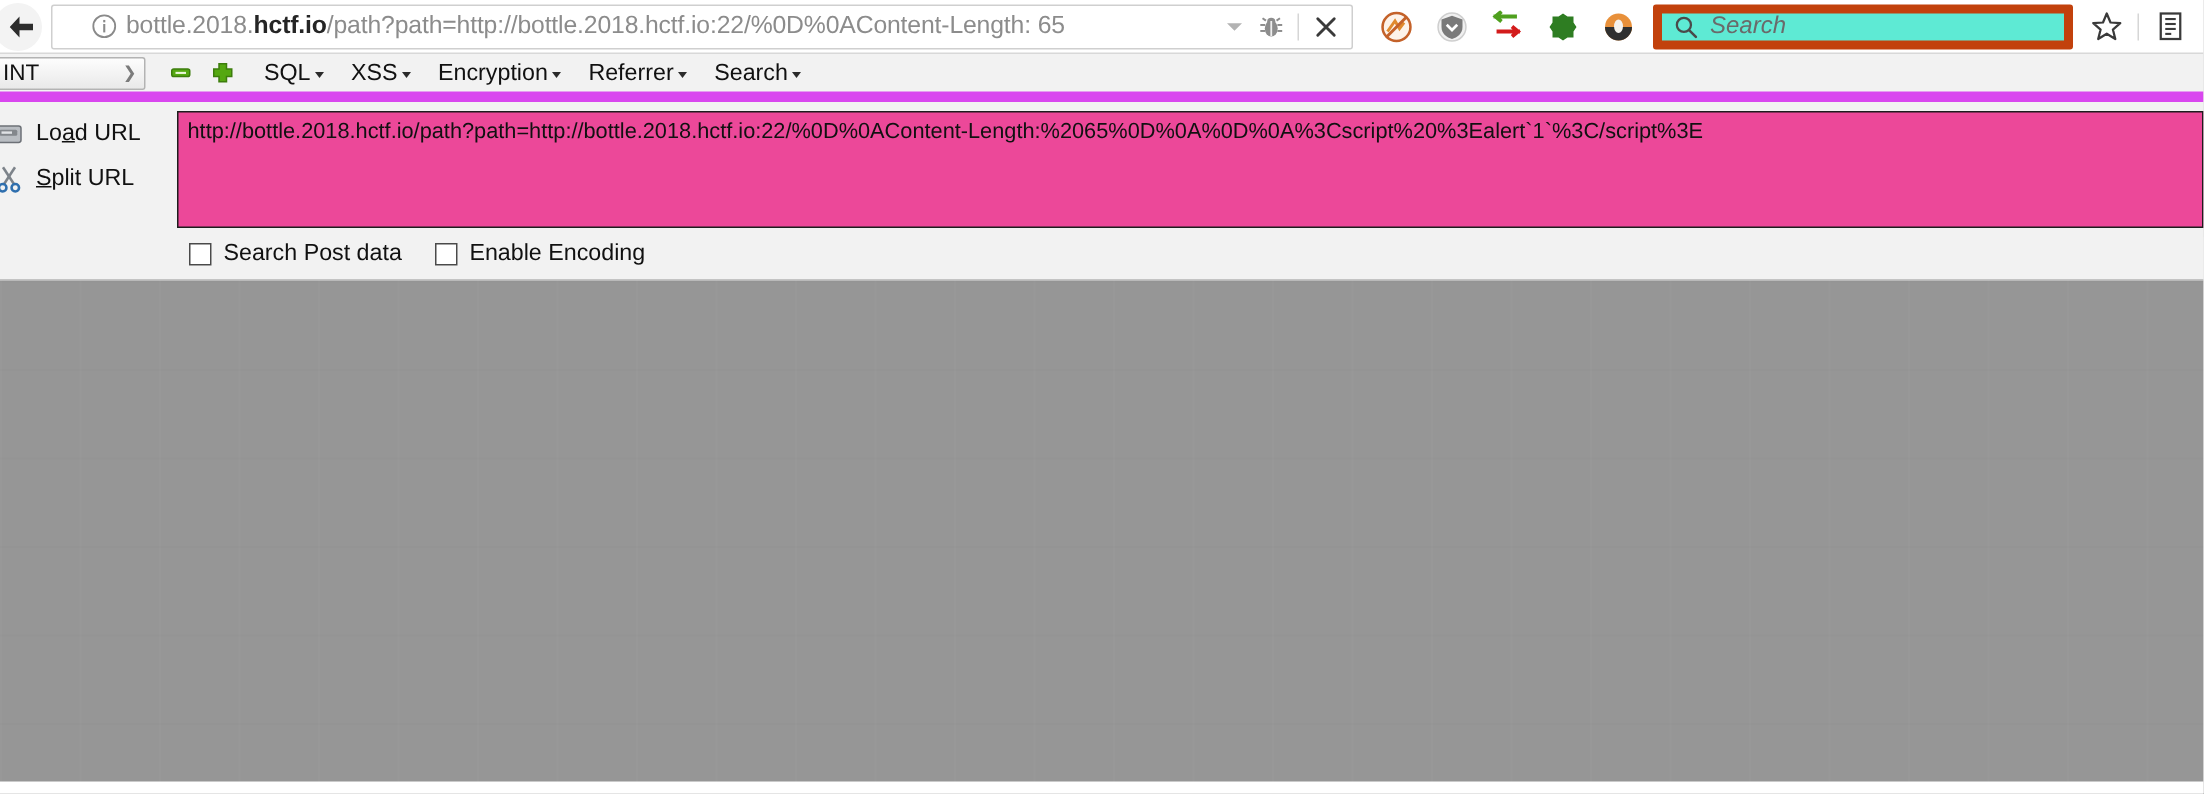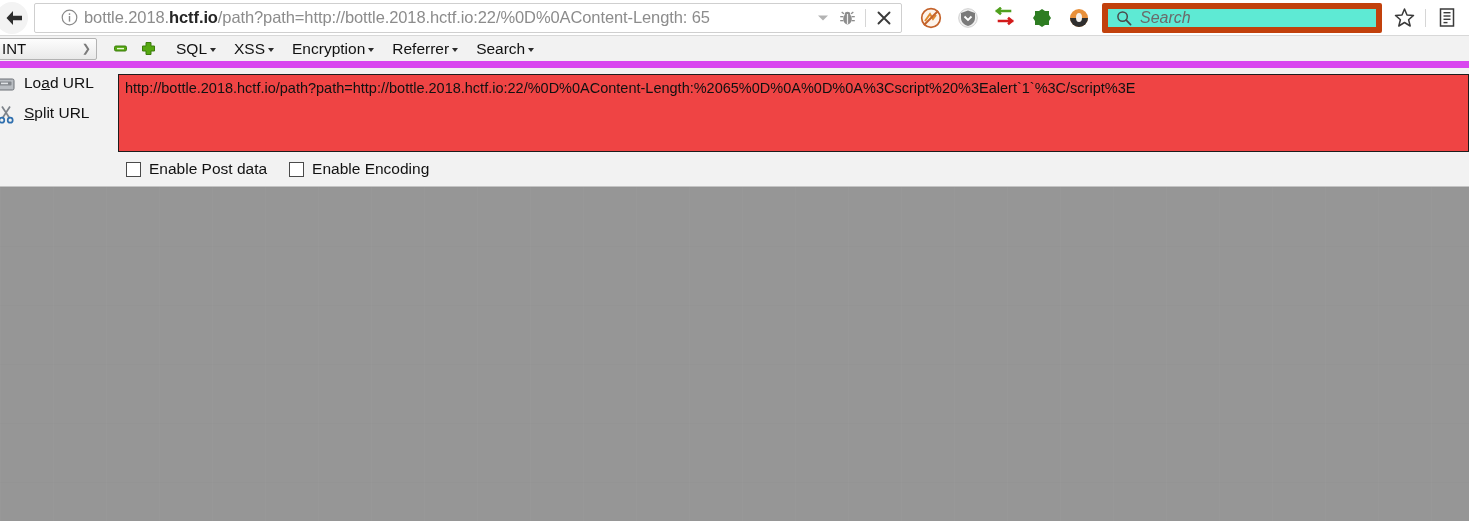--- a/index.html
+++ b/index.html
@@ -171,21 +171,21 @@
     align-items: stretch;
     padding: 0;
   }
   .hb-actions {
     width: 118px;
     flex: none;
     padding: 6px 0 4px 0;
   }
   .hb-action {
     height: 30px;
-    display: flex; align-items: flex-start;
+    display: flex; align-items: center;
     gap: 7px;
     padding-left: 0;
   }
   .hb-action .act-ico {
     width: 22px; height: 20px;
     margin-left: -5px;
     flex: none;
     display: flex; align-items: center; justify-content: center;
   }
   .hb-action .act-lbl {
@@ -195,21 +195,21 @@
   .hb-action .act-lbl u { text-decoration: underline; }
 
   .hb-url-wrap {
     flex: 1 1 auto;
     padding: 6px 0 6px 0;
     min-width: 0;
   }
   .hb-textarea {
     width: 100%;
     height: 78px;
-    background: #ef4444;
+    background: #ec4899;
     border: 1px solid #1d1d1d;
     padding: 4px 6px;
     font-size: 14.5px;
     line-height: 1.35;
     color: #111;
     word-break: break-all;
     overflow: hidden;
   }
   .hb-checkrow {
     display: flex;
@@ -428,21 +428,21 @@
     </div>
 
     <div class="hb-url-wrap">
       <div class="hb-textarea">http://bottle.2018.hctf.io/path?path=http://bottle.2018.hctf.io:22/%0D%0AContent-Length:%2065%0D%0A%0D%0A%3Cscript%20%3Ealert`1`%3C/script%3E</div>
     </div>
   </div>
 
   <div class="hb-checkrow">
     <label class="hb-check">
       <span class="cbox"></span>
-      <span>Enable Post data</span>
+      <span>Search Post data</span>
     </label>
     <label class="hb-check">
       <span class="cbox"></span>
       <span>Enable Encoding</span>
     </label>
   </div>
 </div>
 
 <div class="page">
 

